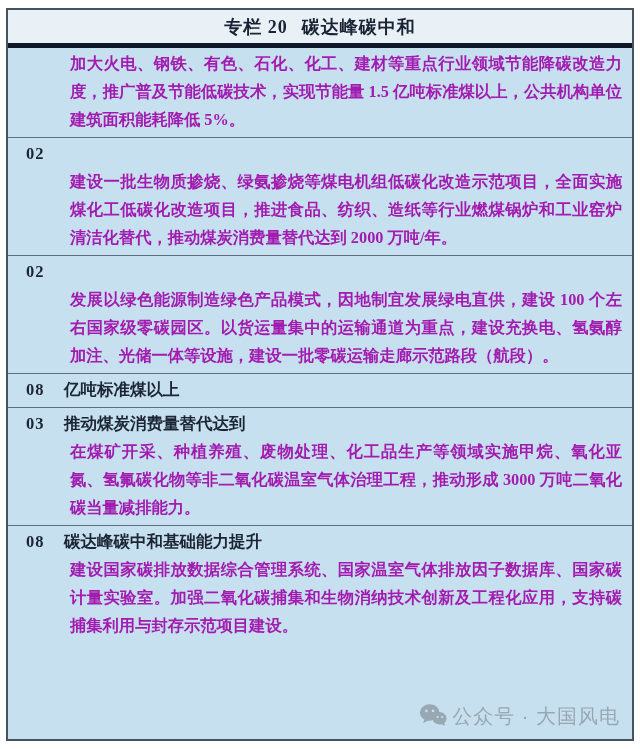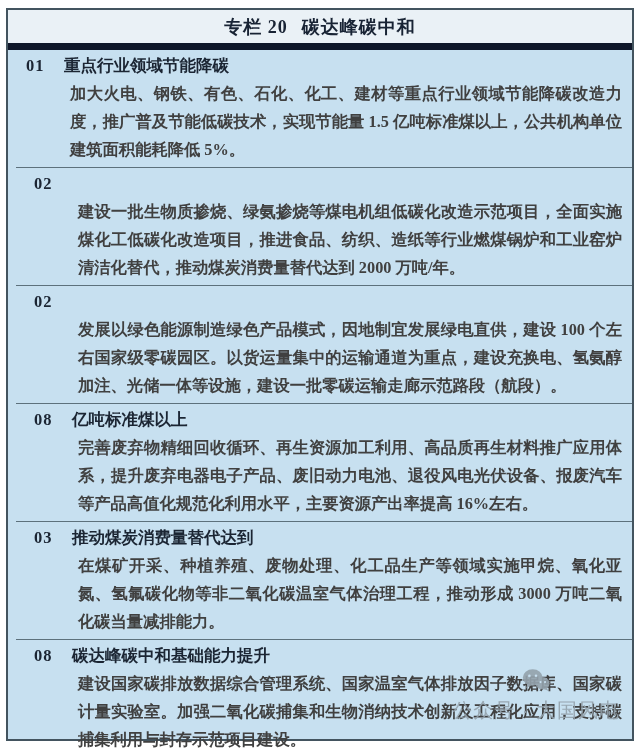--- a/index.html
+++ b/index.html
@@ -11,84 +11,78 @@
     overflow: hidden;
   }
   .frame {
     position: absolute;
     left: 6px; right: 6px; top: 8px; bottom: 8px;
     border: 2px solid #43545f;
     background: #c7e0f0;
   }
   .header {
     background: #eaf1f6;
-    border-bottom: 7px solid #0f172a;
+    border-bottom: 5px solid #0f172a;
     text-align: center;
     padding: 5px 0 4px 0;
     font-size: 18px;
     font-weight: 700;
     color: #182334;
     letter-spacing: 1px;
   }
   .header .title-gap { display: inline-block; width: 14px; }
   .section {
     padding: 2px 10px 3px 12px;
     color: #1b2533;
   }
-  .section + .section { border-top: 1.5px solid #5d717c; margin-left: 8px; }
+  .section + .section { border-top: 1.5px solid #5d717c; }
   .section-head {
     display: flex;
     line-height: 28px;
     font-weight: 700;
     font-size: 16.5px;
   }
   .section-head .num {
     flex: 0 0 44px;
     padding-left: 6px;
     font-family: "Liberation Serif", serif;
     letter-spacing: 1px;
   }
   .section-body {
     margin-left: 50px;
     font-size: 16.3px;
     font-weight: 600;
     line-height: 28px;
     text-align: justify;
-    color: #404040;
+    color: #a21caf;
   }
   .watermark {
     position: absolute;
-    right: 12px; bottom: 15px;
+    right: 12px; bottom: 9px;
     display: flex;
-    align-items: center;
     gap: 5px;
     color: #94a2ac;
     opacity: 0.9;
     font-family: "Liberation Sans", sans-serif;
     font-size: 20px;
     letter-spacing: 1px;
     pointer-events: none;
-    flex-direction: column;
   }
   .wechat-icon { width: 28px; height: 24px; }
 </style>
 </head>
 <body>
 
 <div class="frame">
 
   <div class="header">
     <span>专栏 20</span><span class="title-gap"></span><span>碳达峰碳中和</span>
   </div>
 
   <div class="section">
-    <div class="section-head">
-      <span class="num">01</span>
-      <span class="heading">重点行业领域节能降碳</span>
-    </div>
     <p class="section-body">加大火电、钢铁、有色、石化、化工、建材等重点行业领域节能降碳改造力度，推广普及节能低碳技术，实现节能量 1.5 亿吨标准煤以上，公共机构单位建筑面积能耗降低 5%。</p>
   </div>
 
   <div class="section">
     <div class="section-head">
       <span class="num">02</span>
     </div>
     <p class="section-body">建设一批生物质掺烧、绿氨掺烧等煤电机组低碳化改造示范项目，全面实施煤化工低碳化改造项目，推进食品、纺织、造纸等行业燃煤锅炉和工业窑炉清洁化替代，推动煤炭消费量替代达到 2000 万吨/年。</p>
   </div>
 
@@ -97,21 +91,20 @@
       <span class="num">02</span>
     </div>
     <p class="section-body">发展以绿色能源制造绿色产品模式，因地制宜发展绿电直供，建设 100 个左右国家级零碳园区。以货运量集中的运输通道为重点，建设充换电、氢氨醇加注、光储一体等设施，建设一批零碳运输走廊示范路段（航段）。</p>
   </div>
 
   <div class="section">
     <div class="section-head">
       <span class="num">08</span>
       <span class="heading">亿吨标准煤以上</span>
     </div>
-    <p class="section-body">完善废弃物精细回收循环、再生资源加工利用、高品质再生材料推广应用体系，提升废弃电器电子产品、废旧动力电池、退役风电光伏设备、报废汽车等产品高值化规范化利用水平，主要资源产出率提高 16%左右。</p>
   </div>
 
   <div class="section">
     <div class="section-head">
       <span class="num">03</span>
       <span class="heading">推动煤炭消费量替代达到</span>
     </div>
     <p class="section-body">在煤矿开采、种植养殖、废物处理、化工品生产等领域实施甲烷、氧化亚氮、氢氟碳化物等非二氧化碳温室气体治理工程，推动形成 3000 万吨二氧化碳当量减排能力。</p>
   </div>
 

